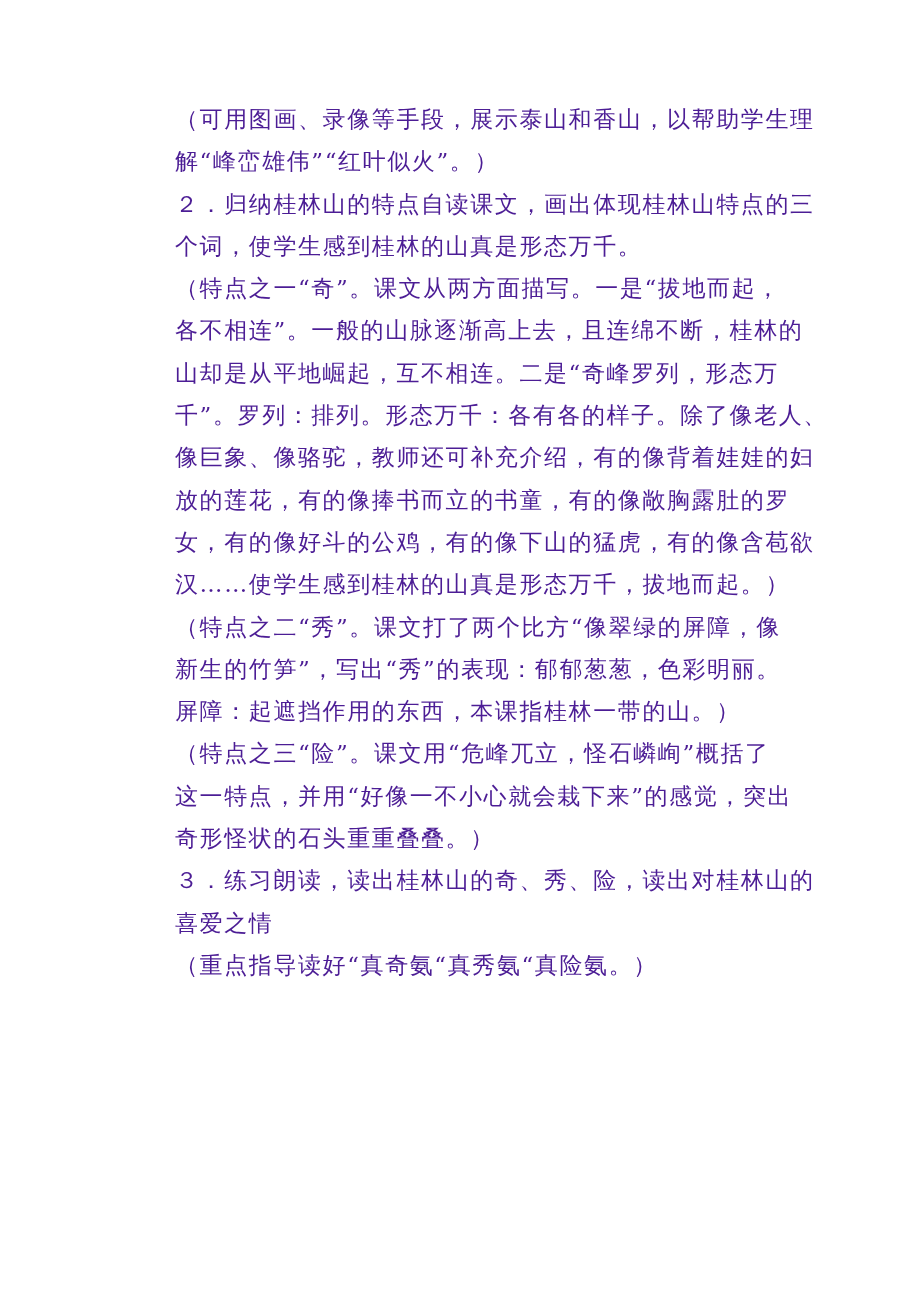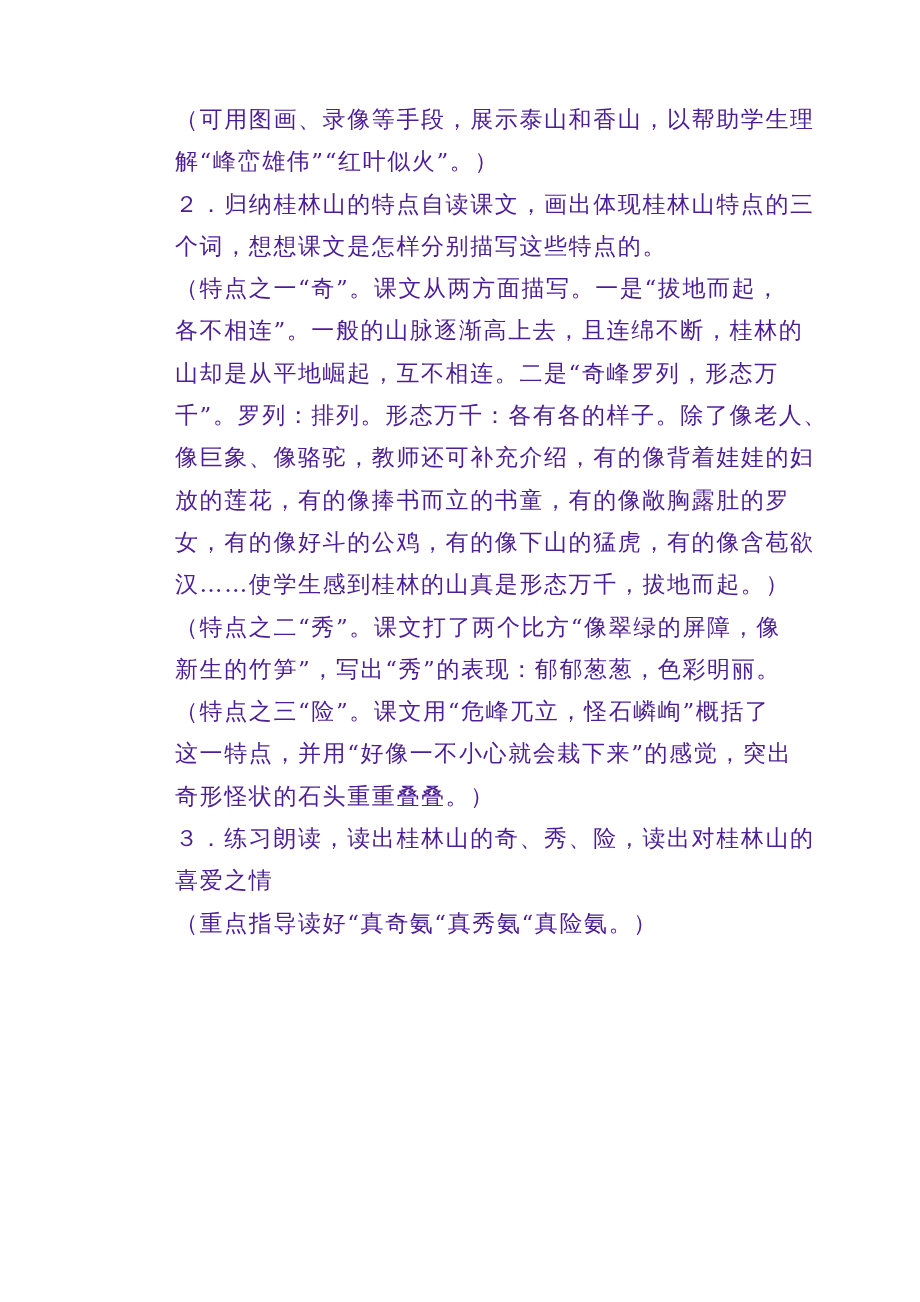--- a/index.html
+++ b/index.html
@@ -30,30 +30,31 @@
       white-space: nowrap;
     }
   </style>
 </head>
 <body>
 
 <div class="page">
   <div class="line">（可用图画、录像等手段，展示泰山和香山，以帮助学生理</div>
   <div class="line">解“峰峦雄伟”“红叶似火”。）</div>
   <div class="line">２．归纳桂林山的特点自读课文，画出体现桂林山特点的三</div>
-  <div class="line">个词，想想课文是怎样分别描写这些特点的。</div>
+  <div class="line">个词，使学生感到桂林的山真是形态万千。</div>
   <div class="line">（特点之一“奇”。课文从两方面描写。一是“拔地而起，</div>
   <div class="line">各不相连”。一般的山脉逐渐高上去，且连绵不断，桂林的</div>
   <div class="line">山却是从平地崛起，互不相连。二是“奇峰罗列，形态万</div>
   <div class="line">千”。罗列：排列。形态万千：各有各的样子。除了像老人、</div>
   <div class="line">像巨象、像骆驼，教师还可补充介绍，有的像背着娃娃的妇</div>
   <div class="line">放的莲花，有的像捧书而立的书童，有的像敞胸露肚的罗</div>
   <div class="line">女，有的像好斗的公鸡，有的像下山的猛虎，有的像含苞欲</div>
   <div class="line">汉……使学生感到桂林的山真是形态万千，拔地而起。）</div>
   <div class="line">（特点之二“秀”。课文打了两个比方“像翠绿的屏障，像</div>
   <div class="line">新生的竹笋”，写出“秀”的表现：郁郁葱葱，色彩明丽。</div>
+  <div class="line">屏障：起遮挡作用的东西，本课指桂林一带的山。）</div>
   <div class="line">（特点之三“险”。课文用“危峰兀立，怪石嶙峋”概括了</div>
   <div class="line">这一特点，并用“好像一不小心就会栽下来”的感觉，突出</div>
   <div class="line">奇形怪状的石头重重叠叠。）</div>
   <div class="line">３．练习朗读，读出桂林山的奇、秀、险，读出对桂林山的</div>
   <div class="line">喜爱之情</div>
   <div class="line">（重点指导读好“真奇氨“真秀氨“真险氨。）</div>
 </div>
 
 </body></html>

